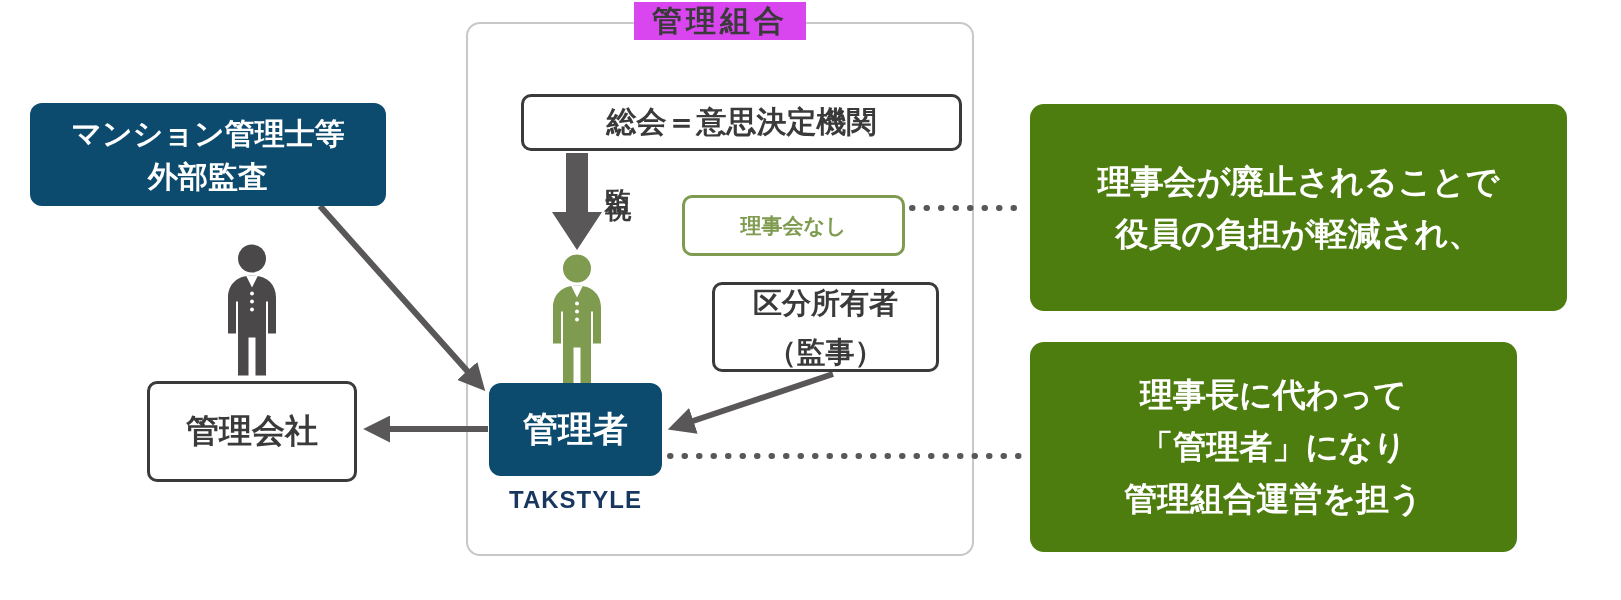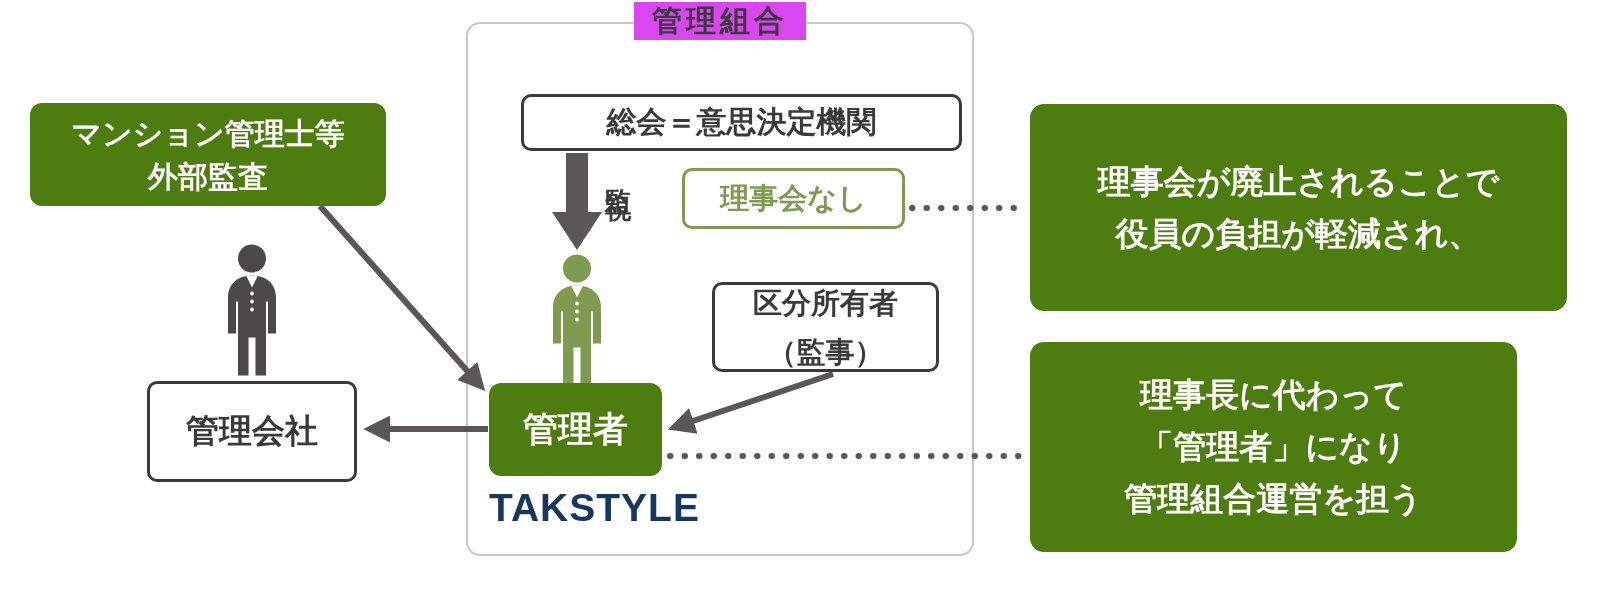--- a/index.html
+++ b/index.html
@@ -20,36 +20,36 @@
     white-space: nowrap;
   }
 
   .box {
     position: absolute; display: flex; align-items: center; justify-content: center;
     text-align: center; font-weight: bold; box-sizing: border-box; white-space: nowrap;
   }
   .col { flex-direction: column; }
 
   .outline { background: #ffffff; border: 3px solid #3a3a3a; border-radius: 10px; color: #3a3a3a; }
-  .green-fill { background: #4d7c0f; color: #ffffff; border-radius: 12px; }
+  .green-fill { background: #0c4a6e; color: #ffffff; border-radius: 12px; }
   .green-outline { background: #ffffff; border: 3px solid #7e9b50; border-radius: 10px; color: #7e9b50; }
   .callout { background: #4d7c0f; color: #ffffff; border-radius: 14px; flex-direction: column; }
 
   .general-meeting { left: 497px; top: 94px; width: 441px; height: 57px; font-size: 30px; margin-left: 24px; }
-  .no-board       { left: 682px; top: 168px; width: 223px; height: 61px; font-size: 29px; }
+  .no-board       { left: 682px; top: 195px; width: 223px; height: 61px; font-size: 21px; }
   .unit-owner     { left: 712px; top: 282px; width: 227px; height: 90px; font-size: 29px; line-height: 38px; gap: 11px; }
   .manager        { left: 489px; top: 383px; width: 173px; height: 93px; font-size: 35px; }
   .company        { left: 147px; top: 381px; width: 210px; height: 101px; font-size: 33px; }
   .external-audit { left: 30px;  top: 103px; width: 356px; height: 103px; font-size: 30px; line-height: 43px; }
   .callout-1      { left: 1030px; top: 104px; width: 537px; height: 207px; font-size: 33px; line-height: 52px; }
   .callout-2      { left: 1030px; top: 342px; width: 487px; height: 210px; font-size: 33px; line-height: 52px; }
 
   .brand {
     left: 489px; top: 486px; width: 173px; text-align: center;
-    font-size: 39px; font-weight: bold; color: #17375e; letter-spacing: 1px;
+    font-size: 24px; font-weight: bold; color: #17375e; letter-spacing: 1px;
   }
   .monitoring {
     left: 600px; top: 166px;
     writing-mode: vertical-rl; text-orientation: upright;
     font-size: 27px; font-weight: bold; color: #3a3a3a; letter-spacing: 6px;
   }
 
   .arrows { left: 0; top: 0; pointer-events: none; }
   .person { position: absolute; }
   .person-green { color: #7e9b50; }

